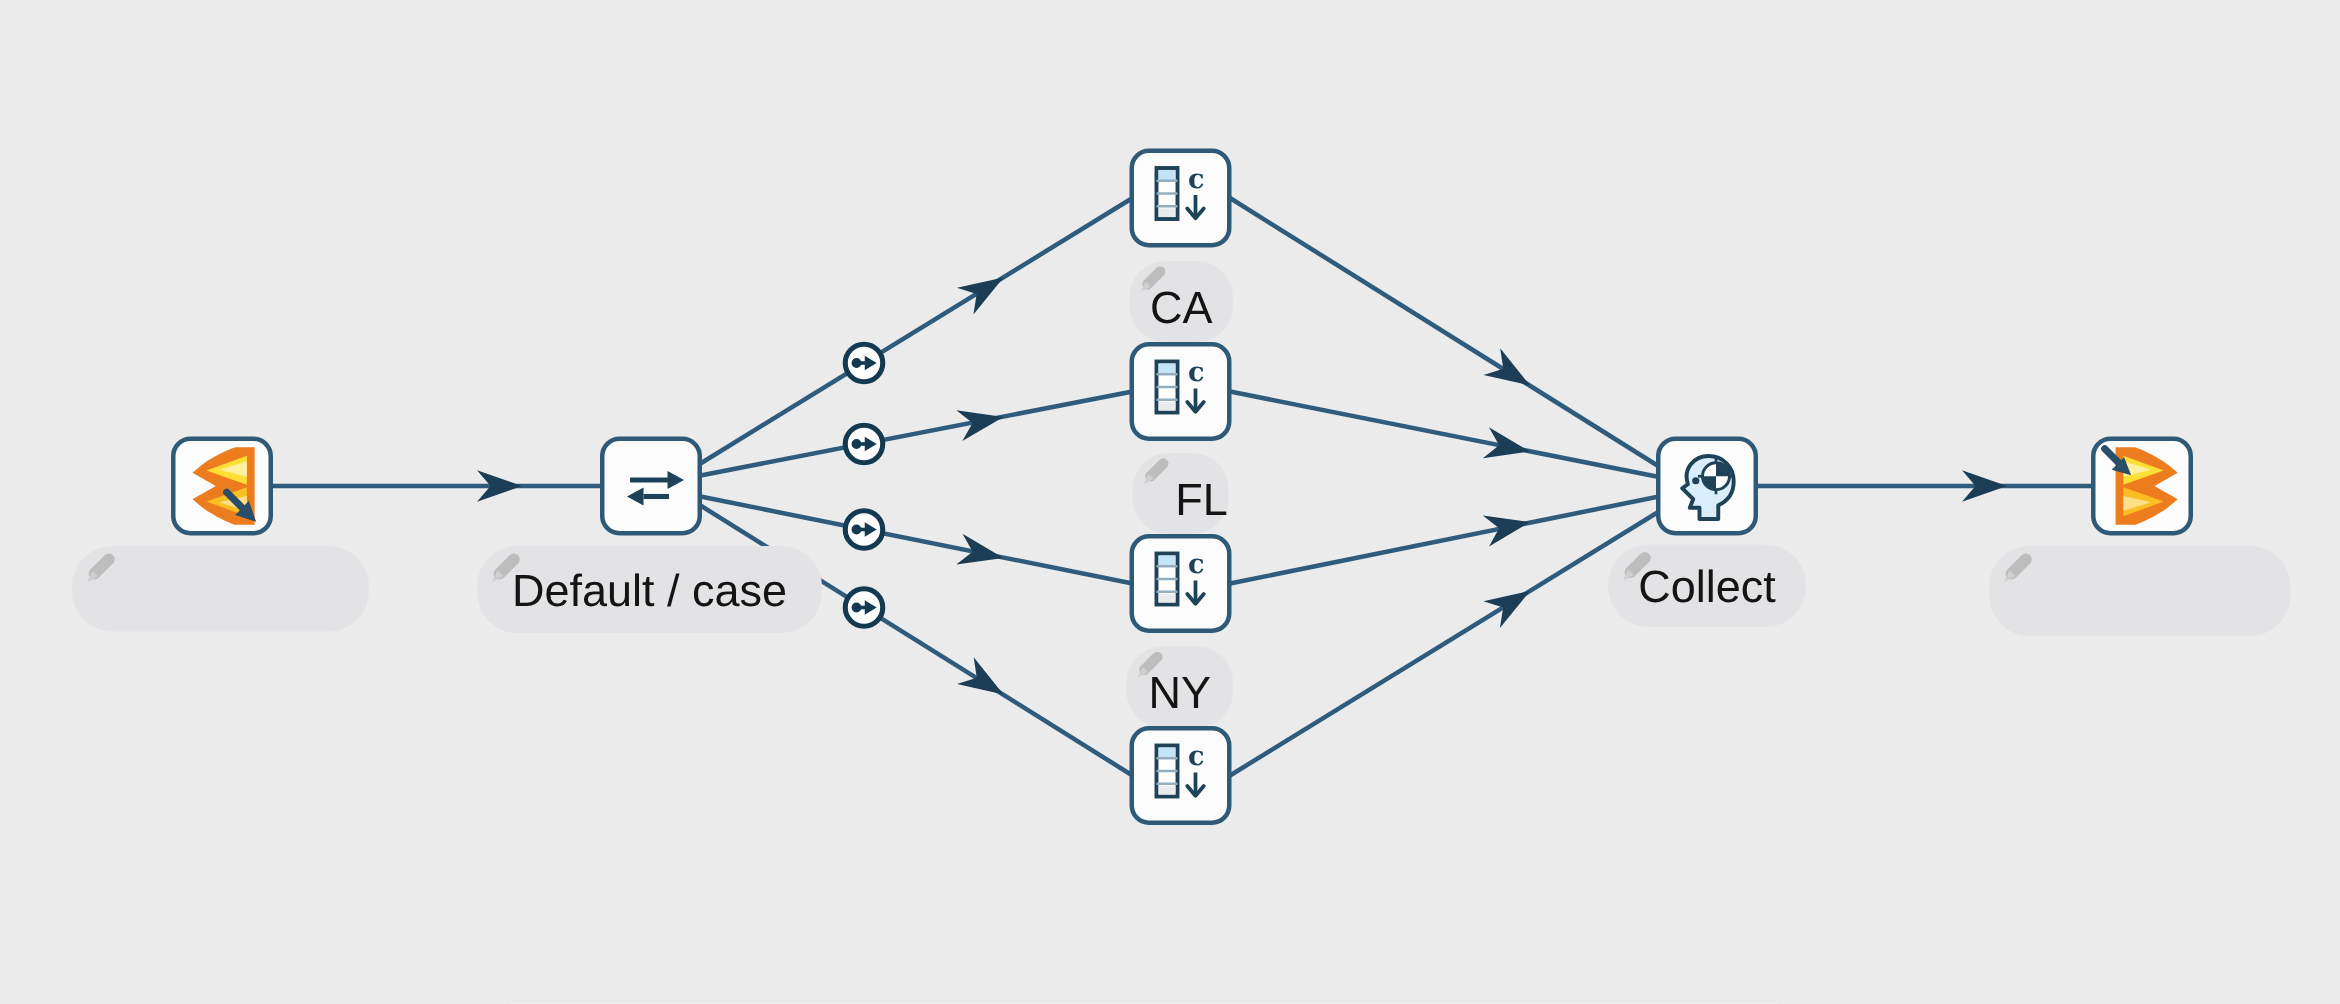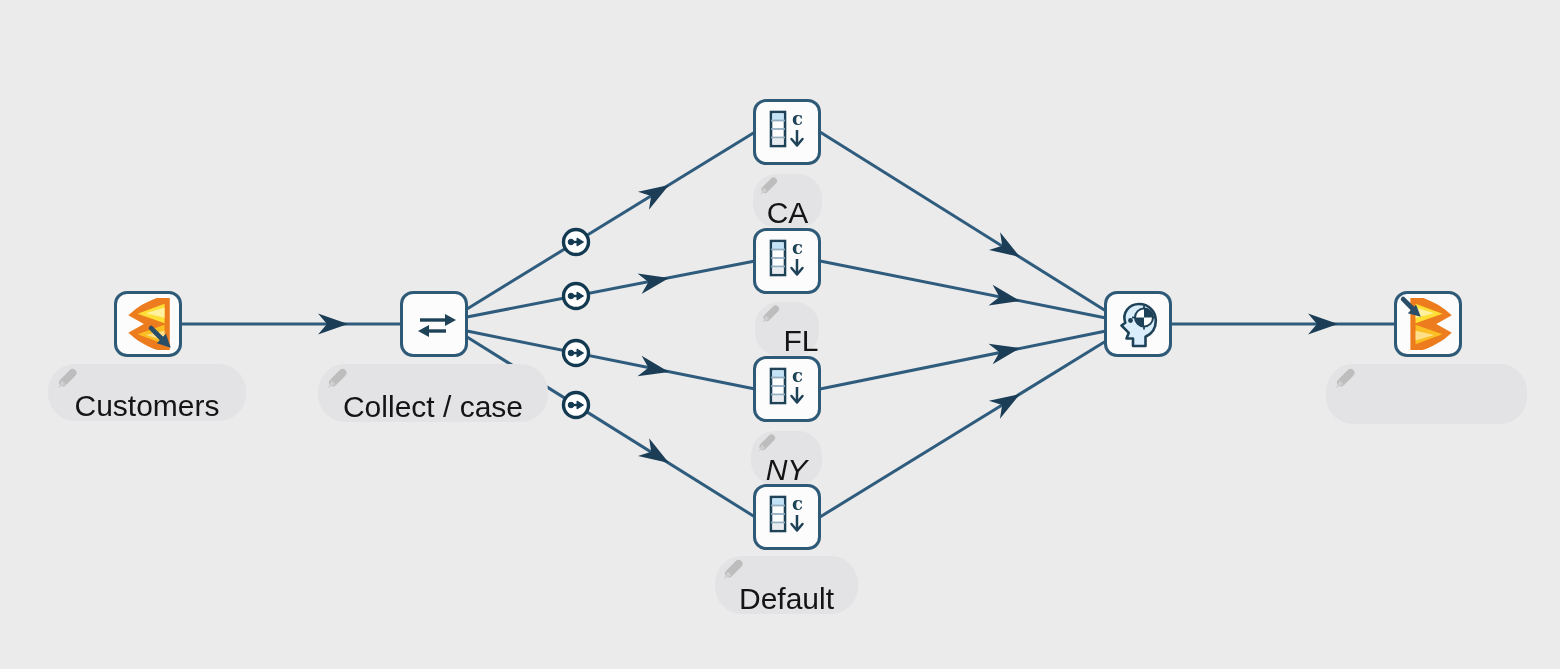--- a/index.html
+++ b/index.html
@@ -21,21 +21,21 @@
     box-sizing:border-box;
     background:#fcfcfc;
     border:3px solid #2e5a78;
     border-radius:13px;
     display:flex;align-items:center;justify-content:center;
   }
   .pill{
     position:absolute;
     background:#e3e3e5;
     border-radius:27px;
-    display:flex;align-items:flex-end;justify-content:center;
+    display:flex;align-items:center;justify-content:center;
   }
   .pill-text{
     color:#141414;
     font-size:30px;
     line-height:1;
     white-space:nowrap;
     padding-top:3px;
   }
   .pencil{position:absolute;left:6px;top:1px;width:27px;height:27px;}
 </style>
@@ -92,29 +92,28 @@
       <line class="case-marker-glyph" x1="-2.5" y1="0" x2="1.5" y2="0" stroke-width="2.4"></line>
       <polygon class="case-marker-glyph" points="1,-4 1,4 7.5,0"></polygon>
     </g>
   </svg>
 
   <div class="pill" style="left:48px;top:364px;width:198px;height:57px;">
     <svg class="pencil" viewBox="0 0 24 24">
       <line x1="8" y1="15.5" x2="16.5" y2="7" stroke="#bdbdbd" stroke-width="7" stroke-linecap="round"></line>
       <polygon points="3.5,20.5 6.8,13.6 10.3,17.1" fill="#cfcfcf"></polygon>
     </svg>
-    <span class="pill-text">Customers</span>
   </div>
 
   <div class="pill" style="left:318px;top:364px;width:230px;height:58px;">
     <svg class="pencil" viewBox="0 0 24 24">
       <line x1="8" y1="15.5" x2="16.5" y2="7" stroke="#bdbdbd" stroke-width="7" stroke-linecap="round"></line>
       <polygon points="3.5,20.5 6.8,13.6 10.3,17.1" fill="#cfcfcf"></polygon>
     </svg>
-    <span class="pill-text">Collect / case</span>
+    <span class="pill-text">Default / case</span>
   </div>
 
   <div class="pill" style="left:753px;top:174px;width:69px;height:54px;border-radius:24px;">
     <svg class="pencil" viewBox="0 0 24 24" style="width:24px;height:24px;left:4px;top:0;">
       <line x1="8" y1="15.5" x2="16.5" y2="7" stroke="#bdbdbd" stroke-width="7" stroke-linecap="round"></line>
       <polygon points="3.5,20.5 6.8,13.6 10.3,17.1" fill="#cfcfcf"></polygon>
     </svg>
     <span class="pill-text" style="padding-top:10px;">CA</span>
   </div>
 
@@ -124,31 +123,31 @@
       <polygon points="3.5,20.5 6.8,13.6 10.3,17.1" fill="#cfcfcf"></polygon>
     </svg>
     <span class="pill-text" style="padding-top:10px;margin-left:28px;">FL</span>
   </div>
 
   <div class="pill" style="left:751px;top:431px;width:71px;height:54px;border-radius:24px;">
     <svg class="pencil" viewBox="0 0 24 24" style="width:24px;height:24px;left:4px;top:0;">
       <line x1="8" y1="15.5" x2="16.5" y2="7" stroke="#bdbdbd" stroke-width="7" stroke-linecap="round"></line>
       <polygon points="3.5,20.5 6.8,13.6 10.3,17.1" fill="#cfcfcf"></polygon>
     </svg>
-    <span class="pill-text" style="padding-top:10px;font-style:italic;">NY</span>
-  </div>
-
-  <div class="pill" style="left:715px;top:556px;width:143px;height:58px;">
-    <svg class="pencil" viewBox="0 0 24 24" style="left:5px;top:0;">
-      <line x1="8" y1="15.5" x2="16.5" y2="7" stroke="#bdbdbd" stroke-width="7" stroke-linecap="round"></line>
-      <polygon points="3.5,20.5 6.8,13.6 10.3,17.1" fill="#cfcfcf"></polygon>
-    </svg>
-    <span class="pill-text">Default</span>
-  </div>
-
+    <span class="pill-text" style="padding-top:10px;">NY</span>
+  </div>
+
+
+  <div class="pill" style="left:1072px;top:363px;width:132px;height:55px;">
+    <svg class="pencil" viewBox="0 0 24 24">
+      <line x1="8" y1="15.5" x2="16.5" y2="7" stroke="#bdbdbd" stroke-width="7" stroke-linecap="round"></line>
+      <polygon points="3.5,20.5 6.8,13.6 10.3,17.1" fill="#cfcfcf"></polygon>
+    </svg>
+    <span class="pill-text">Collect</span>
+  </div>
 
   <div class="pill" style="left:1326px;top:364px;width:201px;height:60px;">
     <svg class="pencil" viewBox="0 0 24 24">
       <line x1="8" y1="15.5" x2="16.5" y2="7" stroke="#bdbdbd" stroke-width="7" stroke-linecap="round"></line>
       <polygon points="3.5,20.5 6.8,13.6 10.3,17.1" fill="#cfcfcf"></polygon>
     </svg>
   </div>
 
   <div class="node" style="left:114px;top:291px;">
     <svg width="58" height="58" viewBox="0 0 56 56">

